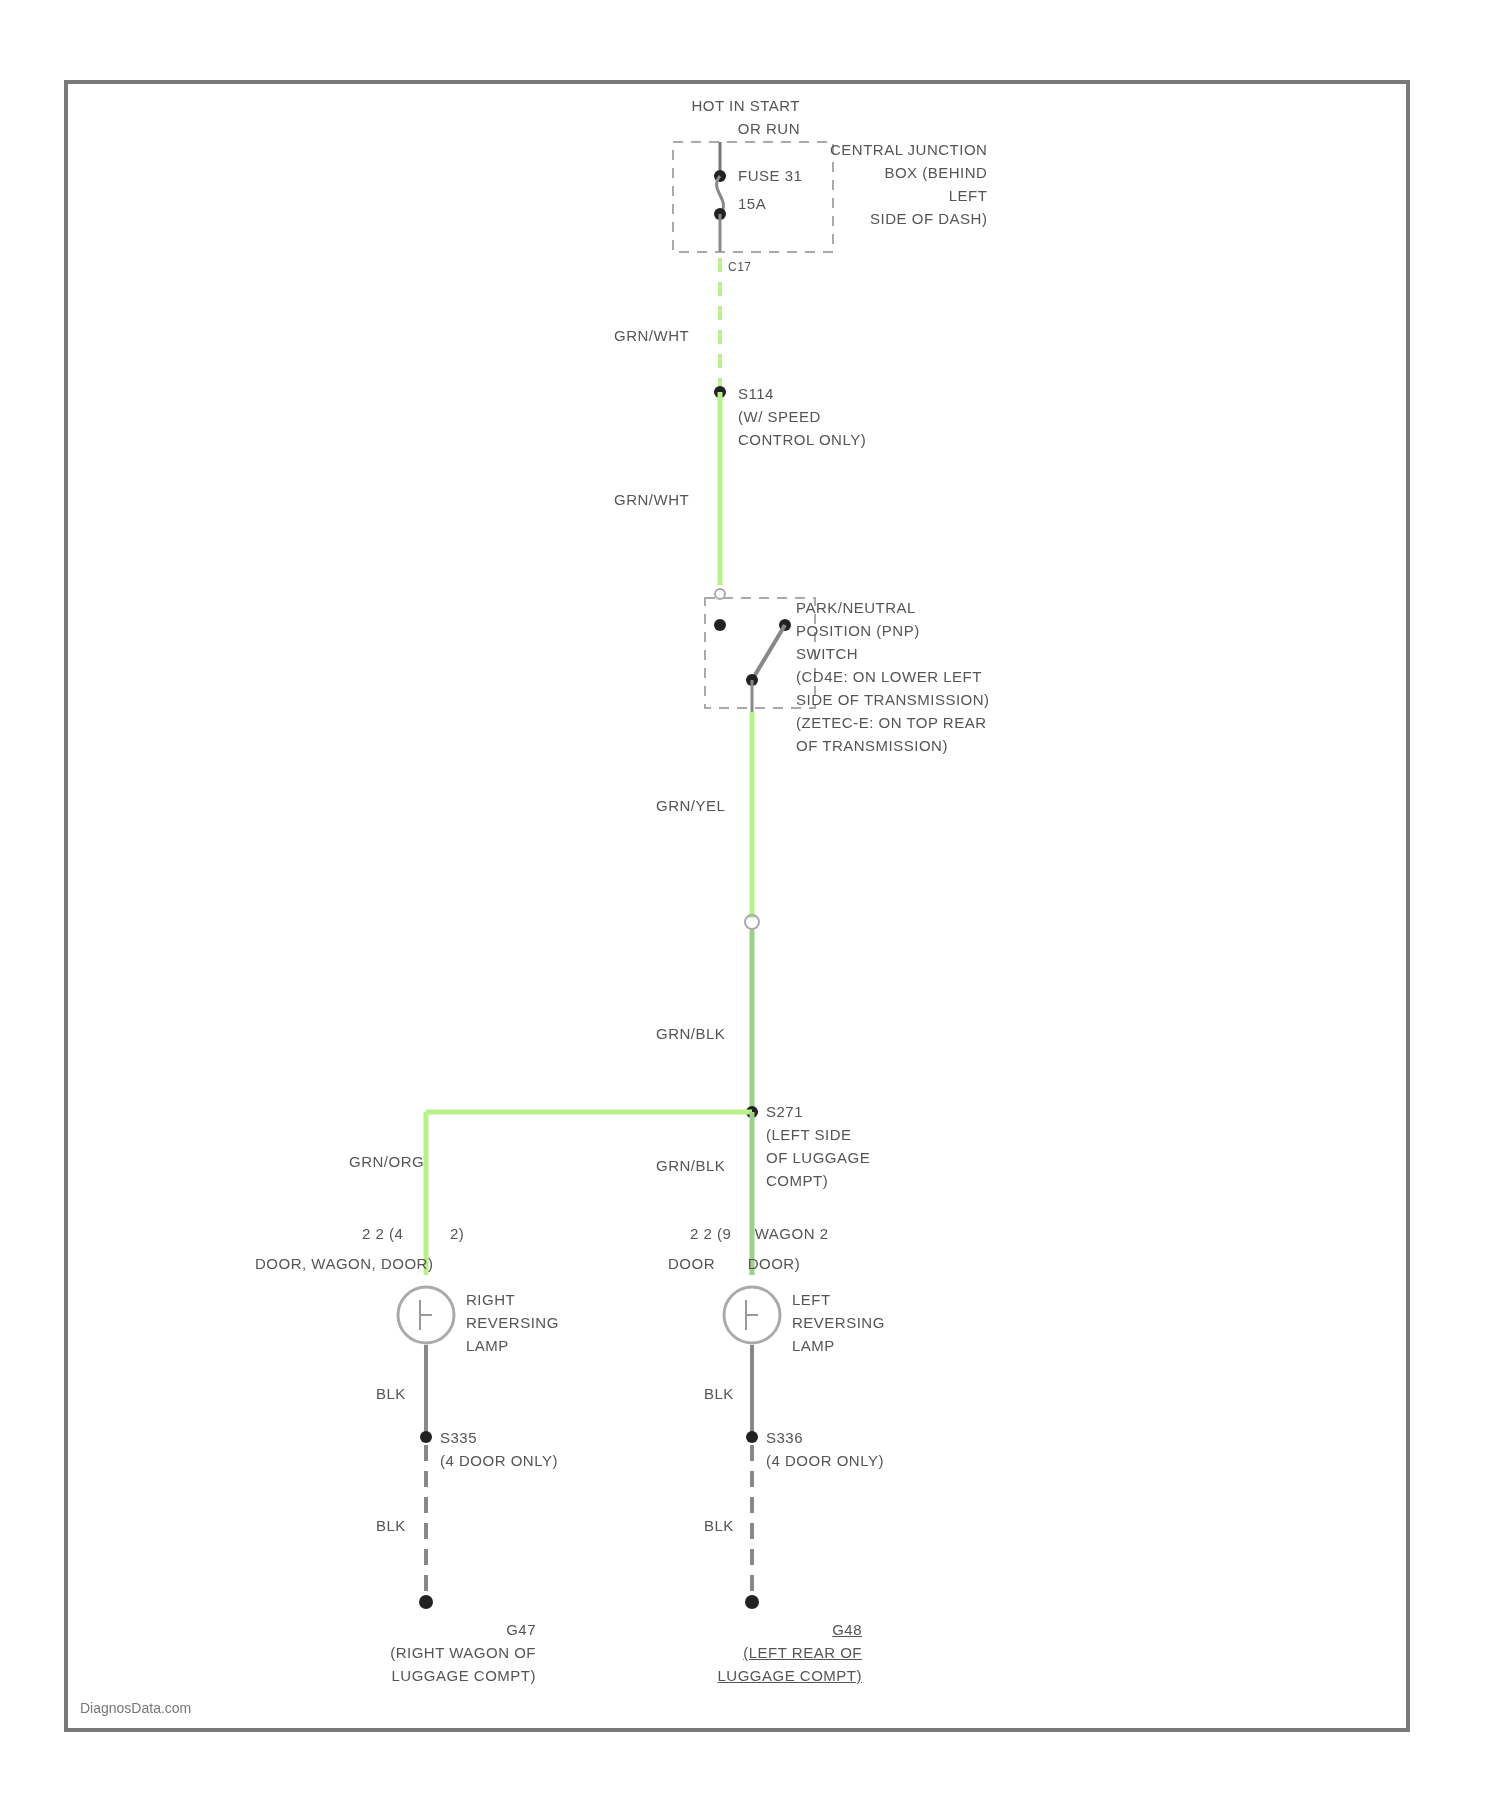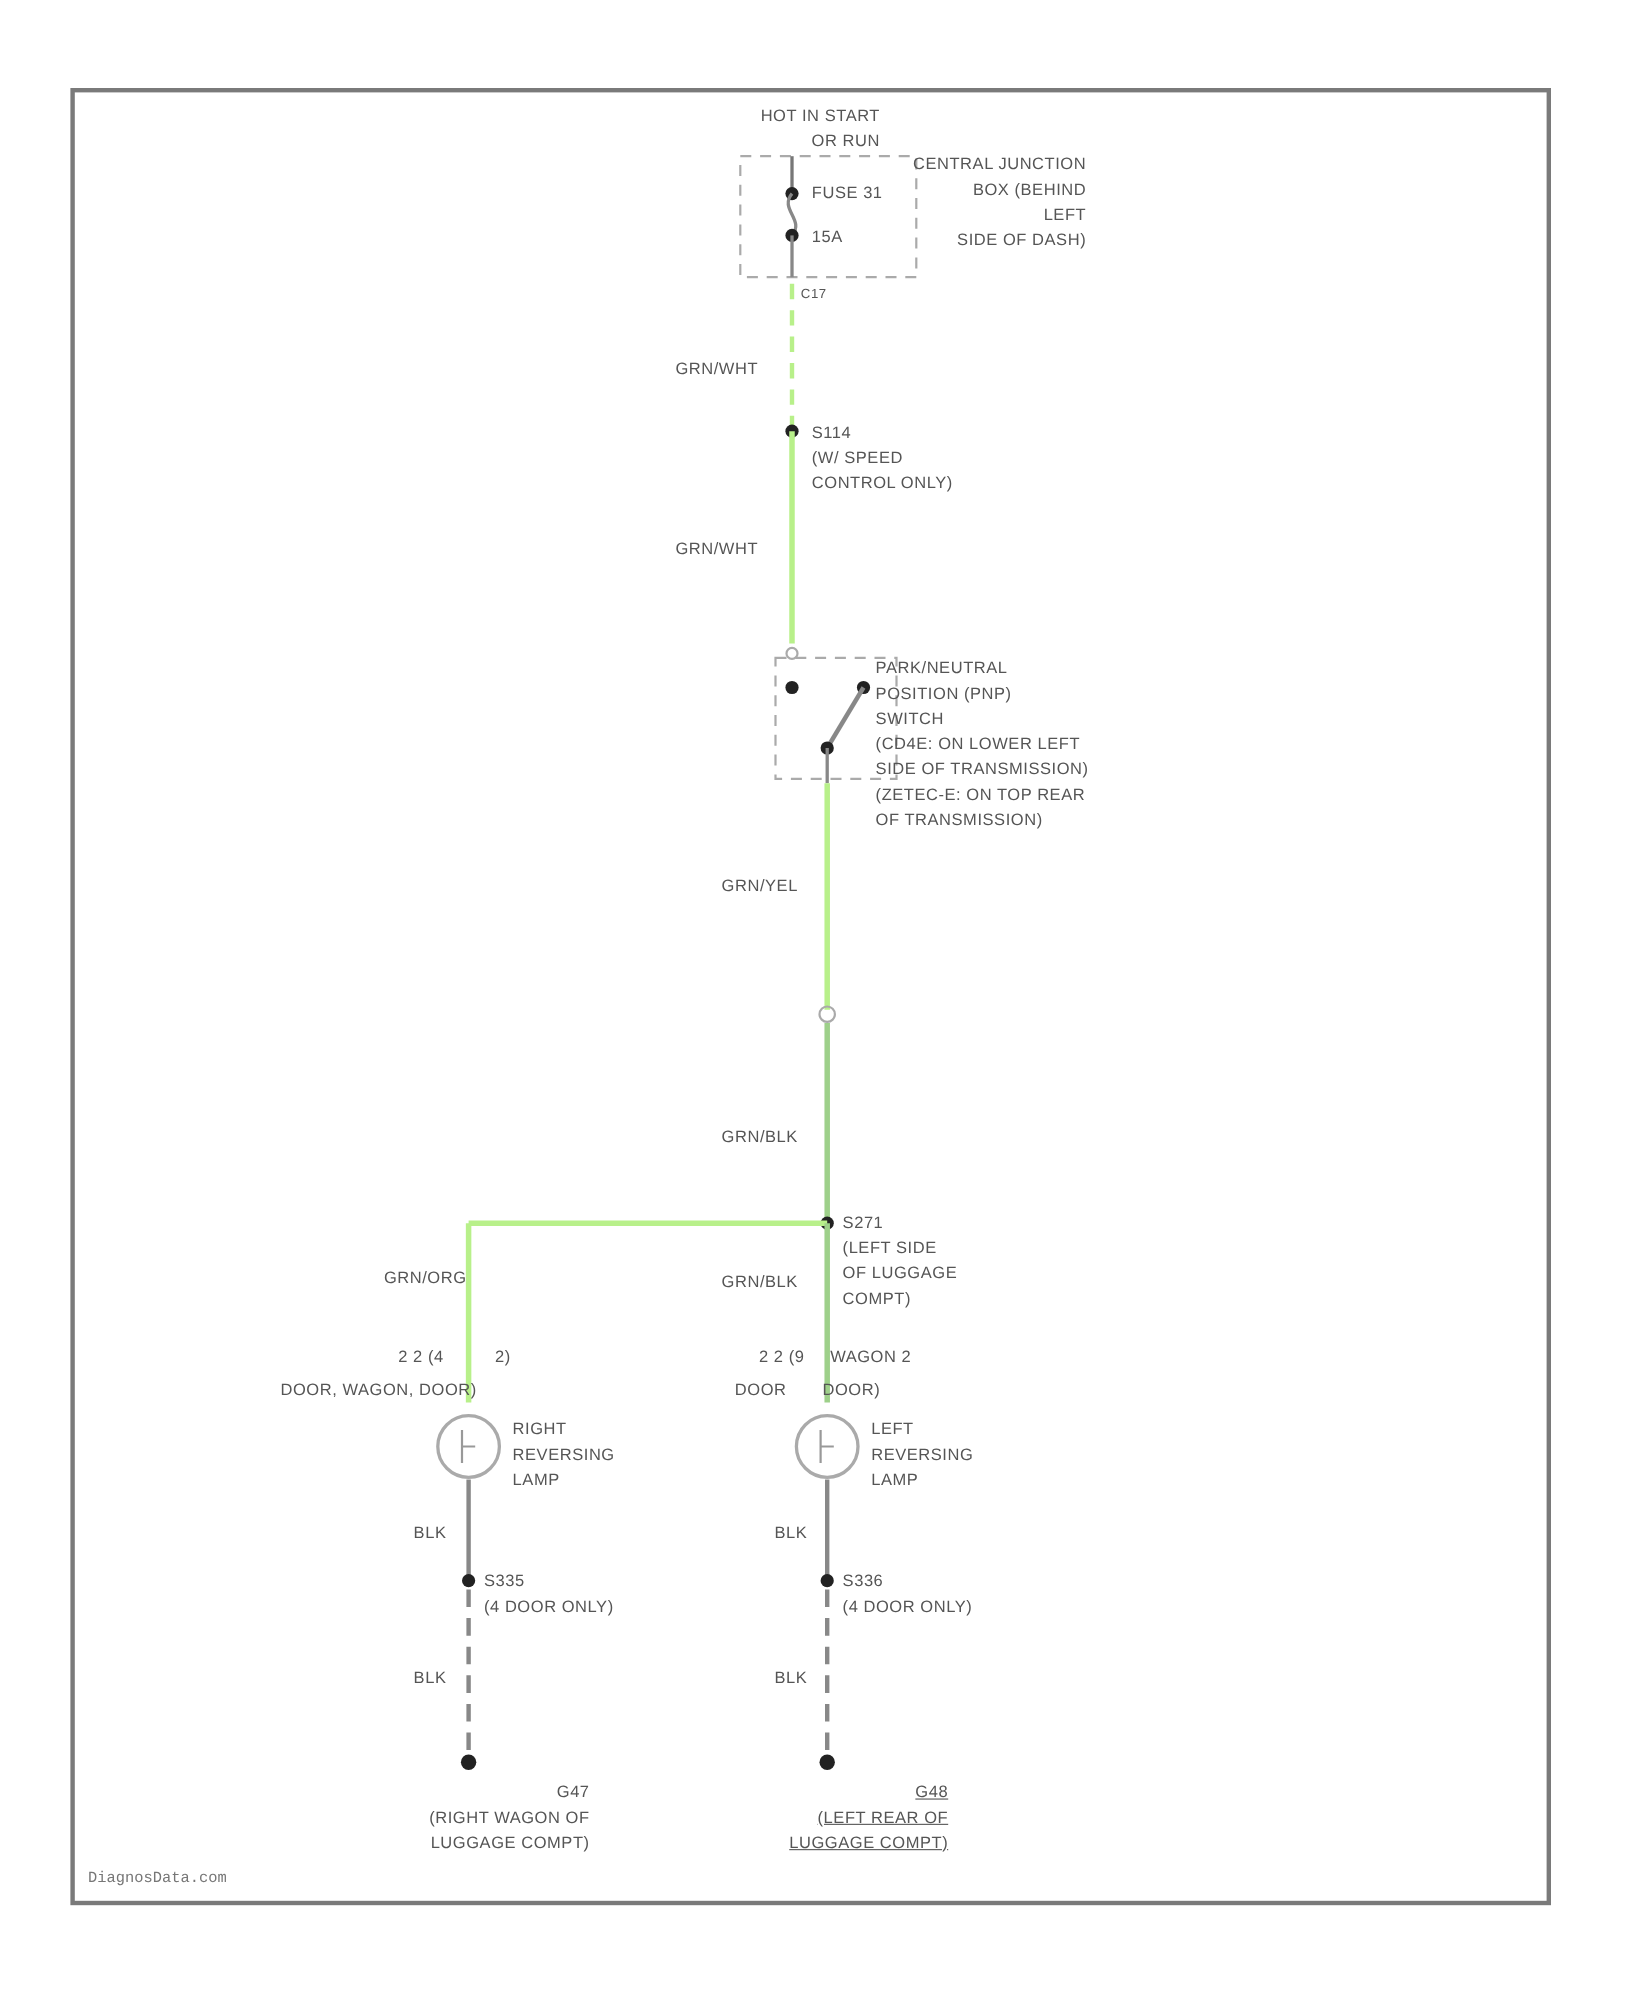--- a/index.html
+++ b/index.html
@@ -4,21 +4,21 @@
 <style>
   html, body { margin: 0; padding: 0; background: #ffffff; }
   body { width: 1500px; height: 1814px; position: relative; overflow: hidden;
          font-family: "Liberation Sans", sans-serif; color: #333; }
   .frame { position: absolute; left: 64px; top: 80px; width: 1346px; height: 1652px;
            border: 4px solid #7a7a7a; box-sizing: border-box; }
   svg.diagram { position: absolute; left: 0; top: 0; }
   .lbl { position: absolute; font-size: 15px; line-height: 23px; color: #555;
          letter-spacing: 0.5px; white-space: pre; filter: blur(0.6px); }
   .lbl.c { text-align: right; }
-  .watermark { position: absolute; left: 80px; top: 1700px; font-size: 14px; color: #777; filter: blur(0.6px); font-family: Liberation Mono, monospace; }
+  .watermark { position: absolute; left: 80px; top: 1700px; font-size: 14px; color: #777; filter: blur(0.6px); }
 </style>
 </head>
 <body>
 
 <div class="frame"></div>
 
 <svg class="diagram" width="1500" height="1814">
 
   <rect x="673" y="142" width="160" height="110" fill="none" stroke="#aaa" stroke-width="2" stroke-dasharray="10,8"></rect>
 
@@ -64,21 +64,21 @@
   <circle cx="752" cy="1602" r="7" fill="#222"></circle>
 </svg>
 
 <div class="lbl c" style="left:640px;top:94px;width:160px;">HOT IN START
 OR RUN</div>
 <div class="lbl" style="left:830px;top:138px;text-align:right;">CENTRAL JUNCTION
 BOX (BEHIND
 LEFT
 SIDE OF DASH)</div>
 <div class="lbl" style="left:738px;top:164px;">FUSE 31</div>
-<div class="lbl" style="left:738px;top:204px;">15A</div>
+<div class="lbl" style="left:738px;top:192px;">15A</div>
 <div class="lbl" style="left:728px;top:256px;font-size:12px;">C17</div>
 
 <div class="lbl" style="left:614px;top:324px;">GRN/WHT</div>
 <div class="lbl" style="left:738px;top:382px;">S114
 (W/ SPEED
 CONTROL ONLY)</div>
 <div class="lbl" style="left:614px;top:488px;">GRN/WHT</div>
 
 <div class="lbl" style="left:796px;top:596px;">PARK/NEUTRAL
 POSITION (PNP)

